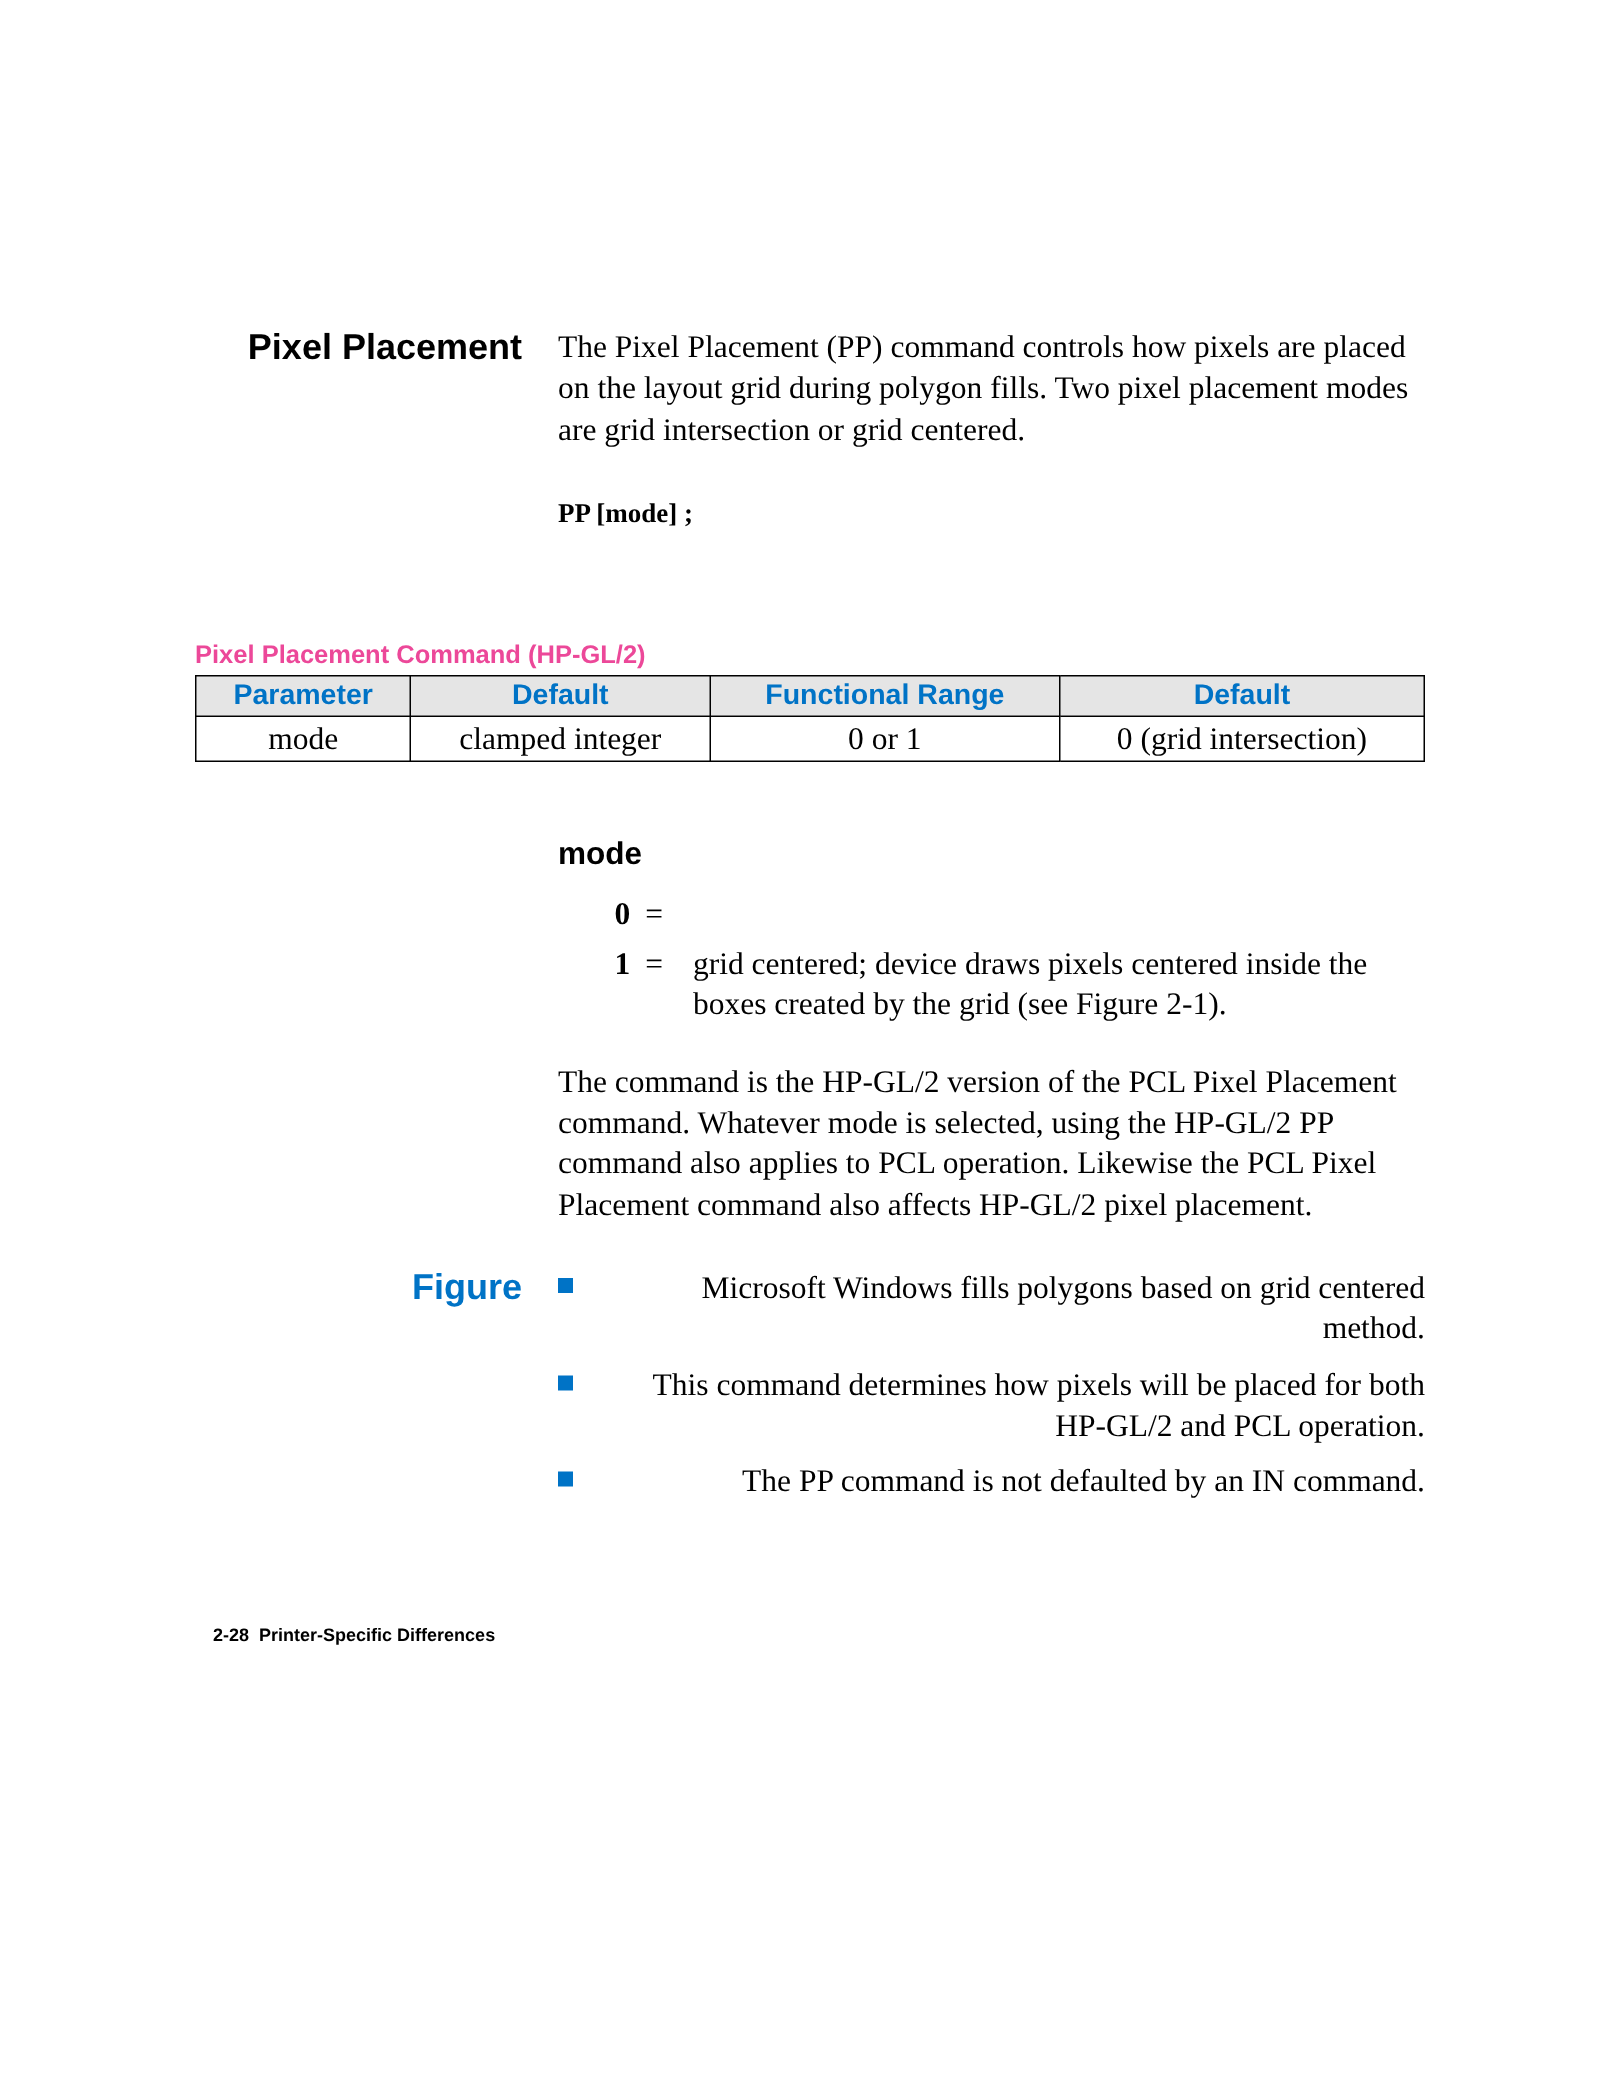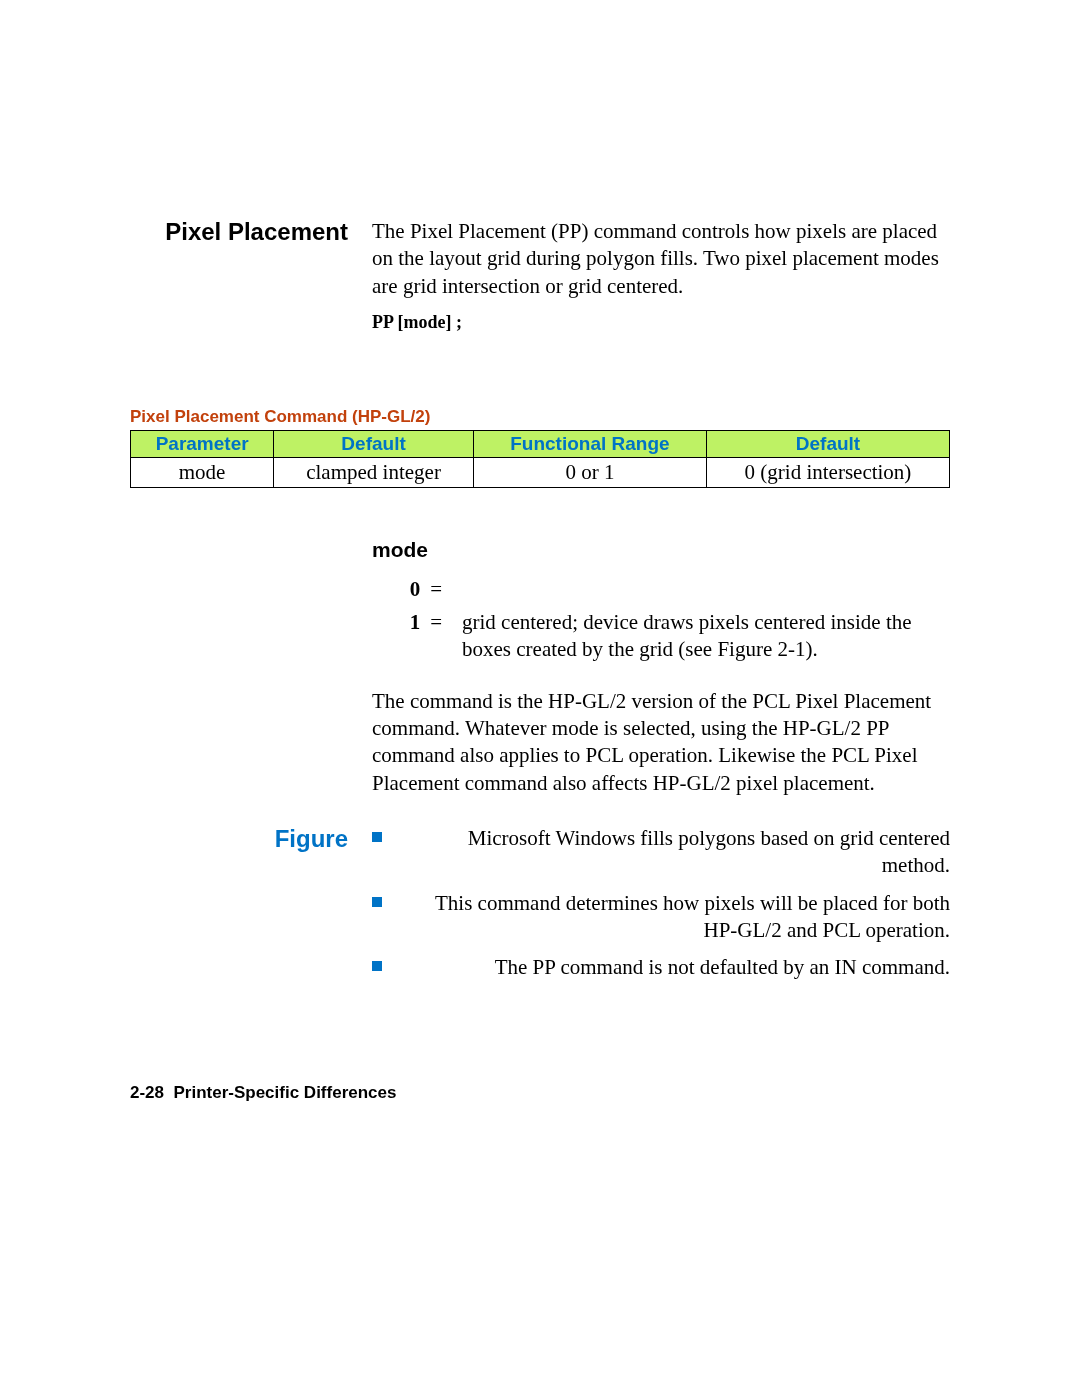--- a/index.html
+++ b/index.html
@@ -15,21 +15,21 @@
       font-size: 21px;
       color: #000;
       position: relative;
     }
     .page {
       padding: 218px 130px 0 130px;
     }
     .header-block {
       display: flex;
       gap: 24px;
-      margin-bottom: 12px;
+      margin-bottom: 32px;
     }
     .heading-left {
       font-family: Arial, Helvetica, sans-serif;
       font-weight: bold;
       font-size: 24px;
       text-align: right;
       width: 218px;
       flex-shrink: 0;
       line-height: 1.2;
     }
@@ -42,30 +42,30 @@
       font-weight: bold;
       font-size: 18px;
       margin-left: 242px;
       margin-top: 6px;
       margin-bottom: 74px;
     }
     .table-caption {
       font-family: Arial, Helvetica, sans-serif;
       font-weight: bold;
       font-size: 17px;
-      color: #c2410c;
+      color: #ec4899;
       margin-bottom: 3px;
     }
     .param-table {
       width: 100%;
       border-collapse: collapse;
       margin-bottom: 50px;
     }
     .param-table th {
-      background: #bef264;
+      background: #e5e5e5;
       font-family: Arial, Helvetica, sans-serif;
       font-weight: bold;
       font-size: 19px;
       color: #0073c6;
       border: 1px solid #000;
       padding: 2px 6px;
       text-align: center;
     }
     .param-table td {
       border: 1px solid #000;
@@ -134,25 +134,25 @@
       content: "";
       position: absolute;
       left: 0;
       top: 7px;
       width: 10px;
       height: 10px;
       background: #0073c6;
     }
     .footer {
       position: absolute;
-      left: 130px;
+      left: 142px;
       top: 1083px;
       font-family: Arial, Helvetica, sans-serif;
       font-weight: bold;
-      font-size: 17px;
+      font-size: 12px;
     }
   </style>
 </head>
 <body>
 
 <div class="page">
 
   <div class="header-block">
     <div class="heading-left">
       <span>Pixel Placement</span><br>

